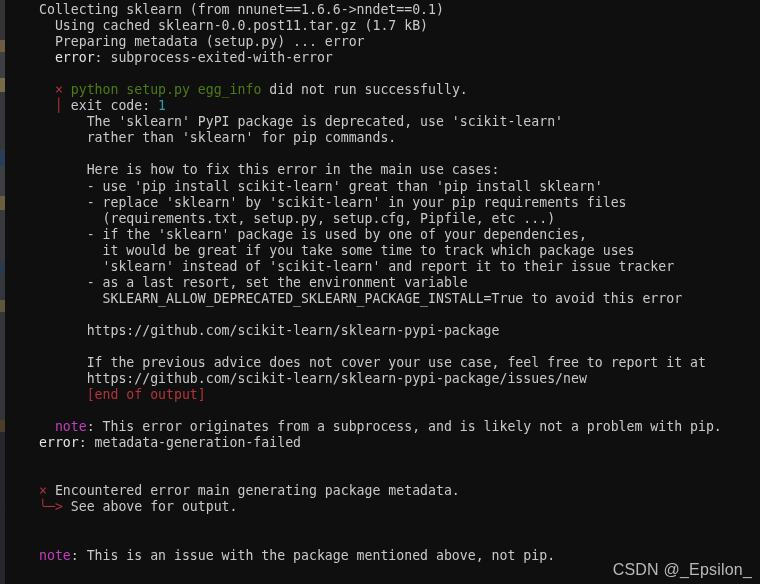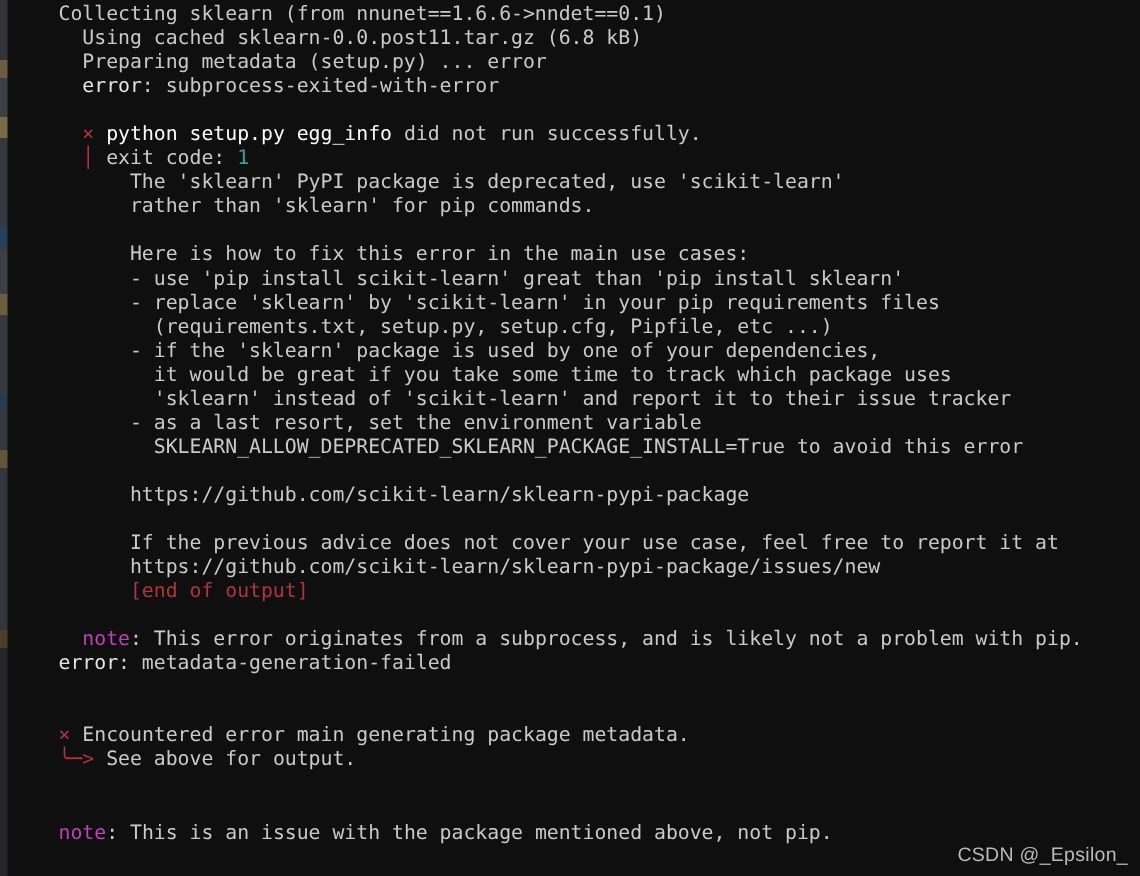--- a/index.html
+++ b/index.html
@@ -54,50 +54,50 @@
     box-sizing: border-box;
     z-index: 2;
     margin-left: 33px;
   }
   .line {
     white-space: pre;
     height: 16.05px;
     padding-left: 6px;
   }
   .blank { height: 16.05px; }
-  .g   { color: #ffffff; }          
+  .g   { color: #4d7c0f; }          
   .red { color: #b3333c; }          
   .errkw { color: #e5e5e5; }        
   .cyanv { color: #2f9fa8; }        
   .note  { color: #c13fbb; }        
   .guide { color: #b3333c; }        
   #watermark {
     position: absolute;
     right: 8px;
     bottom: 6px;
     font-family: "Liberation Sans", sans-serif;
-    font-size: 13px;
+    font-size: 16px;
     color: #b9b9b9;
     letter-spacing: 0.2px;
     z-index: 4;
     white-space: pre;
   }
 </style>
 </head>
 <body>
 
 <div id="terminal">
 
   <div id="bg-sliver"></div>
 
   <div id="screen">
 
     <div class="line"><span>Collecting sklearn (from nnunet==1.6.6-&gt;nndet==0.1)</span></div>
 
-    <div class="line"><span>  Using cached sklearn-0.0.post11.tar.gz (6.8 kB)</span></div>
+    <div class="line"><span>  Using cached sklearn-0.0.post11.tar.gz (1.7 kB)</span></div>
 
     <div class="line"><span>  Preparing metadata (setup.py) ... error</span></div>
 
     <div class="line"><span class="errkw">  error</span><span>: subprocess-exited-with-error</span></div>
 
     <div class="blank"></div>
 
     <div class="line"><span class="red">  × </span><span class="g">python setup.py egg_info</span><span> did not run successfully.</span></div>
 
     <div class="line"><span class="guide">  │ </span><span>exit code: </span><span class="cyanv">1</span></div>

